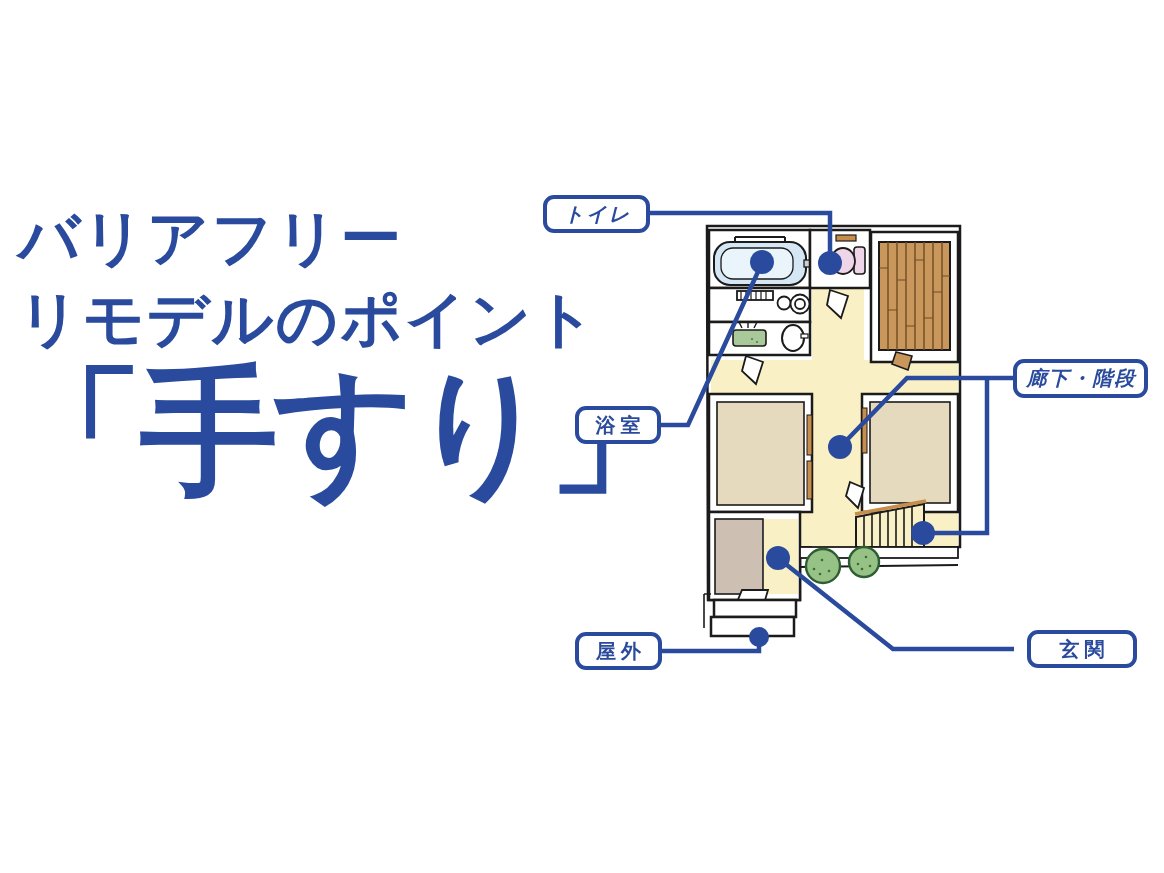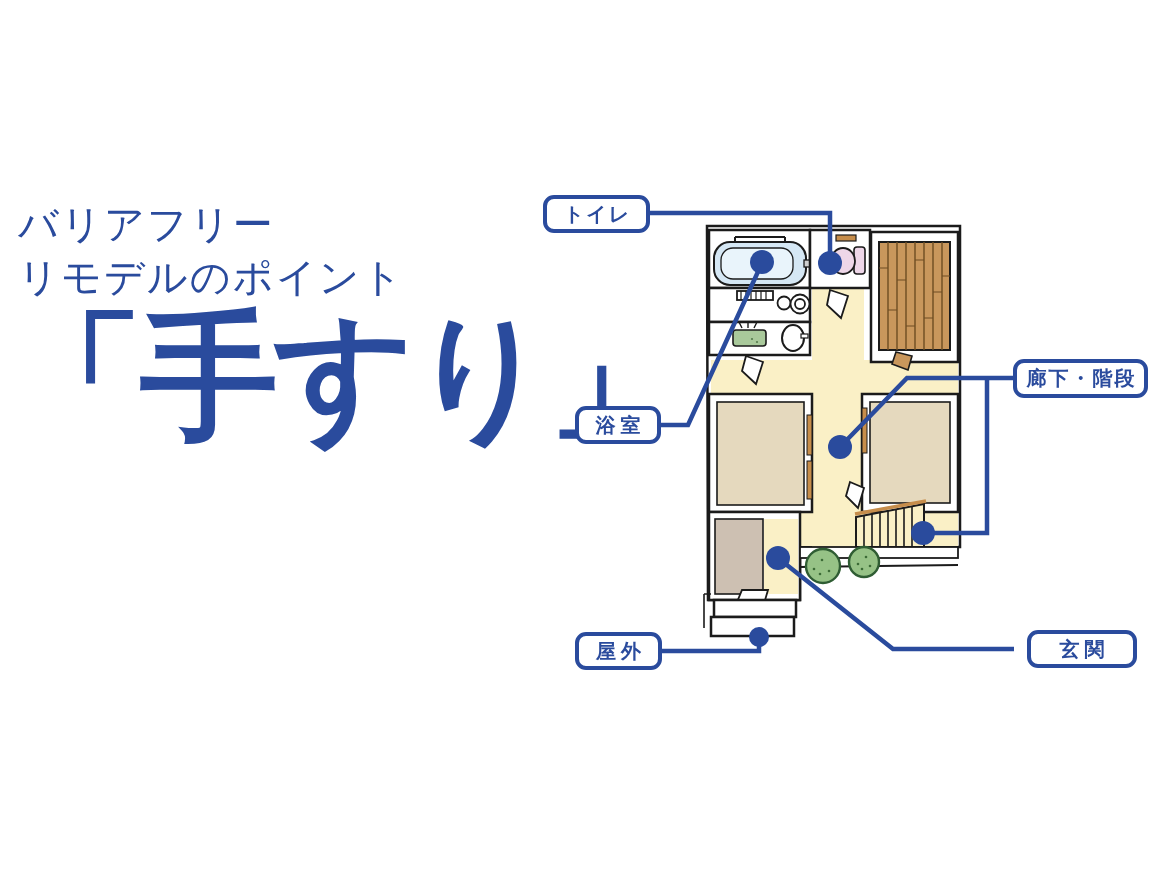--- a/index.html
+++ b/index.html
@@ -5,28 +5,28 @@
   :root{
     --accent:#2a4b9d; --hall:#faf0c6; --tan:#e5d9be; --tataki:#cdc0b2;
     --wood:#c9975c; --woodline:#6e4d22; --tub:#d5e7f4; --tubinner:#e9f4fb;
     --pink:#eed6e8; --bush:#96c286; --bushline:#2f5d33; --ink:#1b1b1b;
     --rail:#c68d4b; --mirror:#a9c99b;
   }
   html,body{margin:0;padding:0;background:#fff;}
   #stage{position:relative;width:1164px;height:873px;background:#fff;overflow:hidden;
          font-family:"Liberation Sans","DejaVu Sans",sans-serif;}
   .title-block{position:absolute;left:18px;top:198px;color:var(--accent);}
-  .title-line{font-size:40px;font-weight:400;line-height:1.32;letter-spacing:2px;white-space:nowrap;}
+  .title-line{font-size:61px;font-weight:700;line-height:1.32;letter-spacing:2px;white-space:nowrap;}
   .title-big{font-size:138px;font-weight:700;line-height:1.05;margin-top:0;margin-left:-12px;
              letter-spacing:-4px;white-space:nowrap;}
   .plabel{position:absolute;box-sizing:border-box;background:#fff;border:4px solid var(--accent);
           border-radius:11px;color:var(--accent);font-weight:800;font-size:20px;
           display:flex;align-items:center;justify-content:center;white-space:nowrap;z-index:3;}
   .sp5{letter-spacing:5px;text-indent:5px;margin-left:13px;}
-  .sp2{letter-spacing:2px;text-indent:2px;}
+  .sp2{letter-spacing:2px;text-indent:2px;font-style:italic;}
   .lb-toilet{left:543px;top:195px;width:107px;height:38px;}
   .lb-bath{left:562px;top:406px;width:86px;height:38px;}
   .lb-outdoor{left:562px;top:632px;width:87px;height:38px;}
   .lb-hallway{left:1013px;top:359px;width:135px;height:39px;}
   .lb-entrance{left:1014px;top:630px;width:110px;height:38px;}
   svg{position:absolute;left:0;top:0;}
   .wall{fill:#ffffff;stroke:var(--ink);stroke-width:2.5;}
   .wall-thin{fill:#ffffff;stroke:var(--ink);stroke-width:1.8;}
   .hallf{fill:var(--hall);stroke:none;}
   .tanf{fill:var(--tan);stroke:var(--ink);stroke-width:1.6;}

